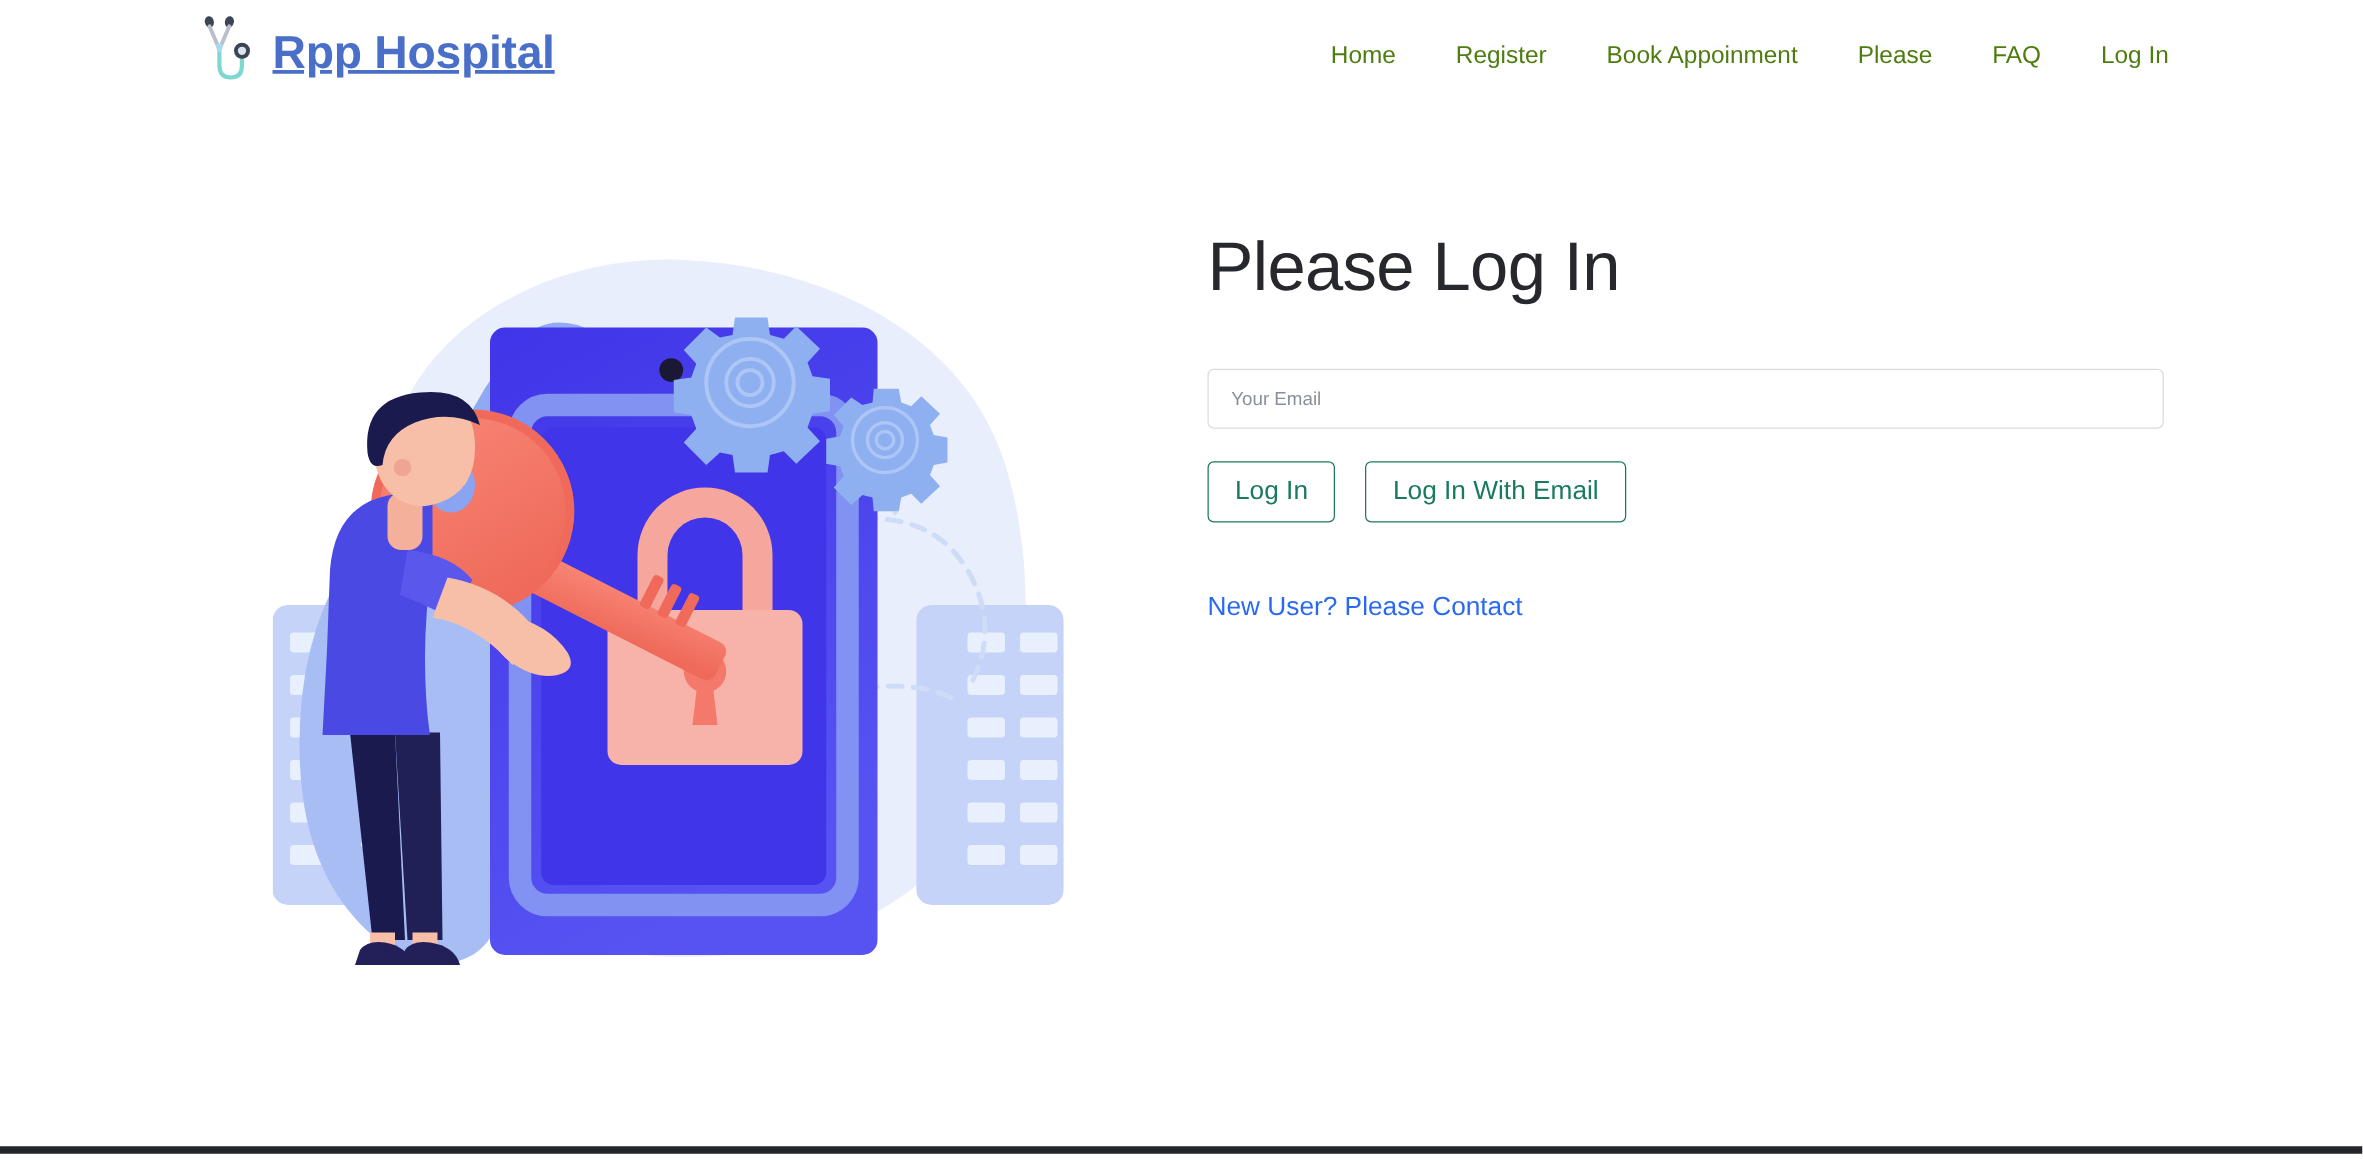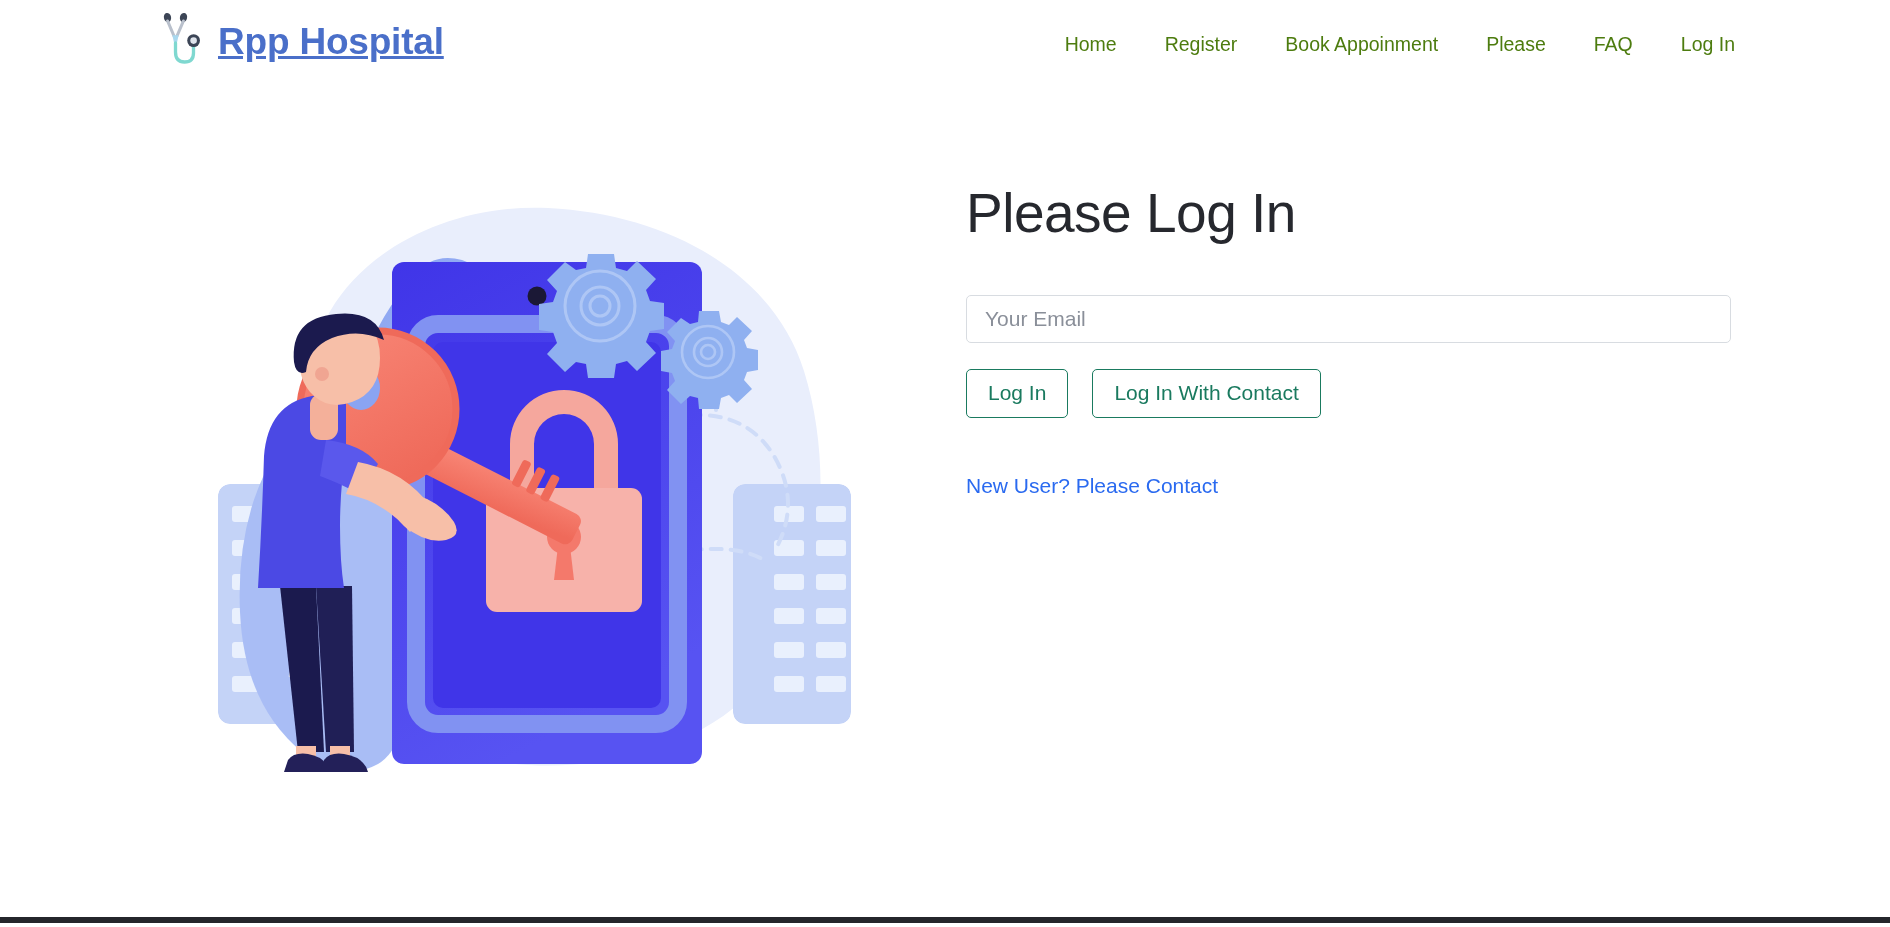--- a/index.html
+++ b/index.html
@@ -111,21 +111,21 @@
     line-height: 1.15;
     letter-spacing: -0.5px;
   }
 
   .form-field {
     display: block;
     width: 765px;
     height: 48px;
     padding: 8px 18px;
     margin-bottom: 26px;
-    font-size: 21px;
+    font-size: 15px;
     font-family: "Liberation Sans", sans-serif;
     color: #2b2d33;
     background: #ffffff;
     border: 1px solid #d8dce1;
     border-radius: 5px;
     outline: none;
   }
   .form-field::placeholder { color: #8a8f99; opacity: 1; }
 
   .btn-row {
@@ -358,21 +358,21 @@
 
     <section class="login-panel">
       <h1 class="login-title">Please Log In</h1>
 
       <form>
         <input class="form-field" type="email" placeholder="Your Email" style="">
 
 
         <div class="btn-row">
           <button class="btn" type="submit">Log In</button>
-          <button class="btn" type="button">Log In With Contact</button>
+          <button class="btn" type="button">Log In With Email</button>
         </div>
       </form>
 
       <a class="register-link" href="#">New User? Please Contact</a>
     </section>
 
   </main>
 
   <div class="footer-bar"></div>
 </div>

